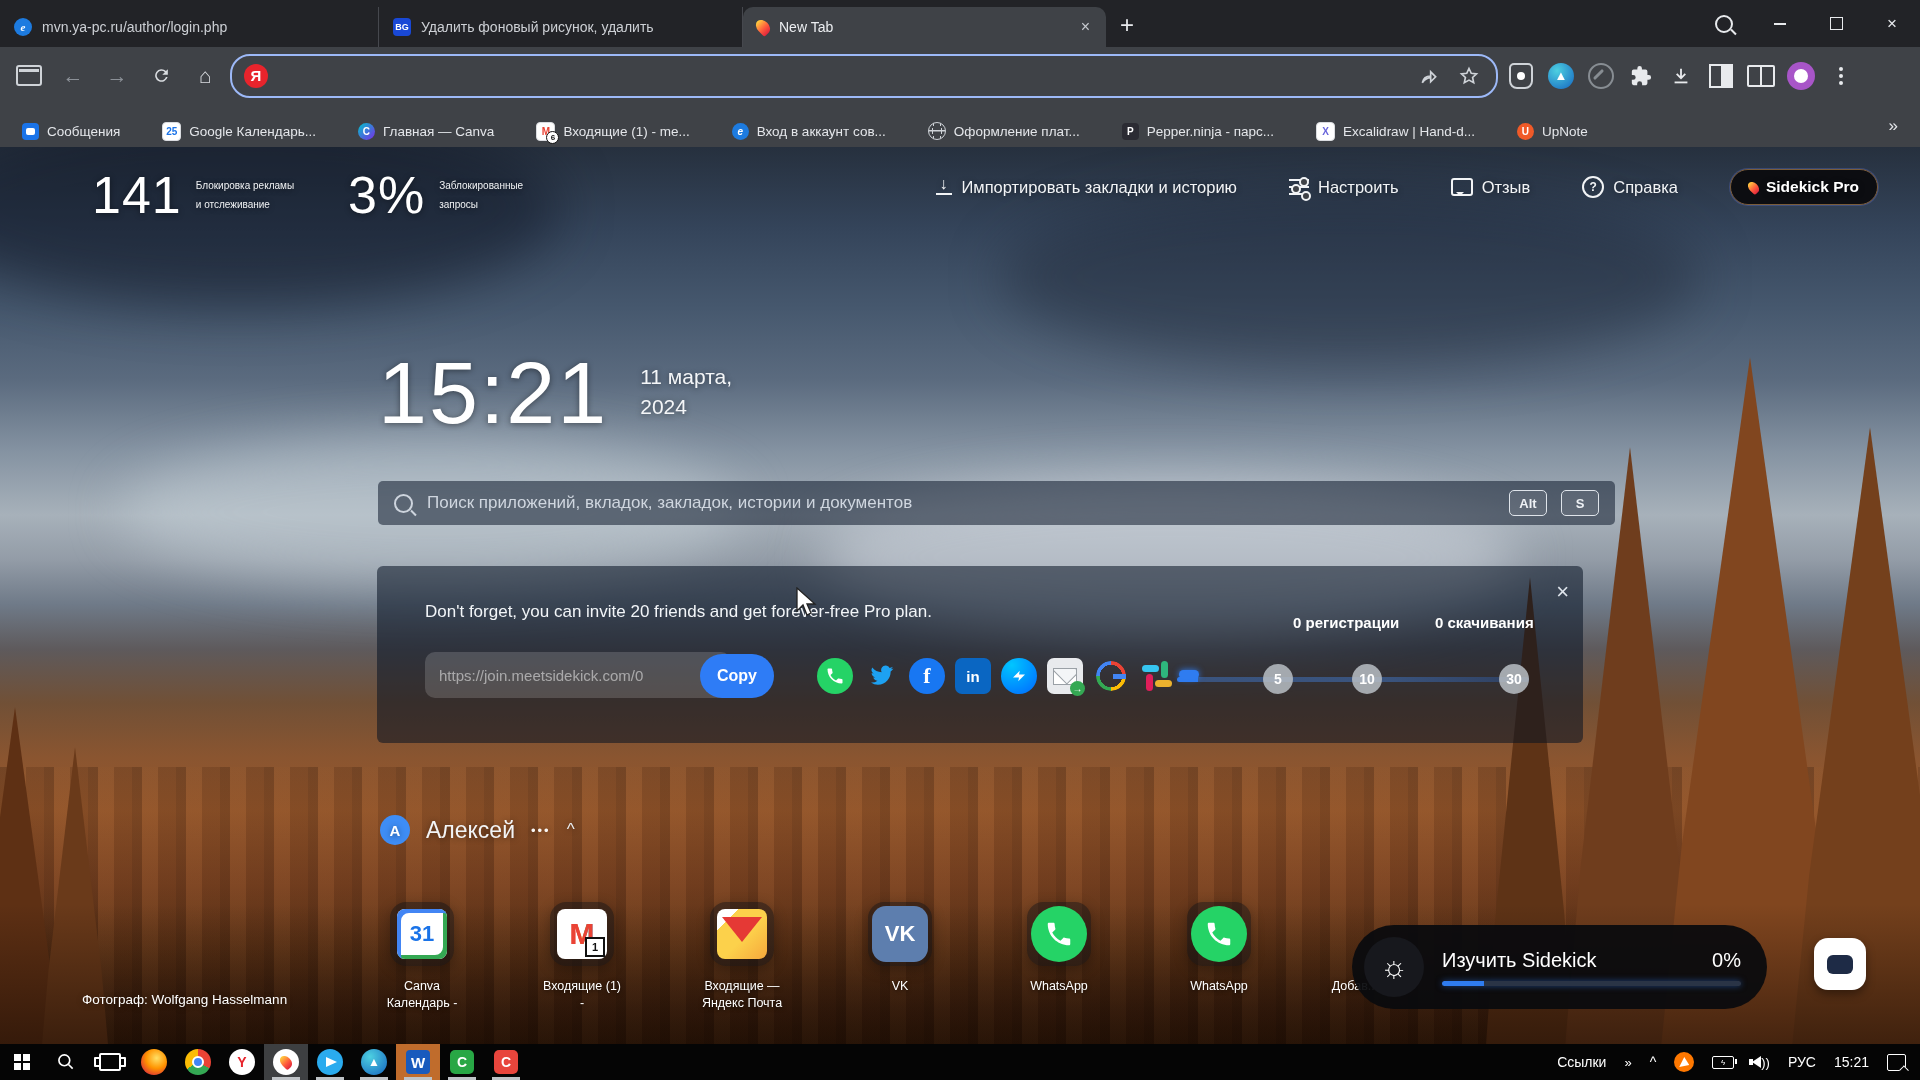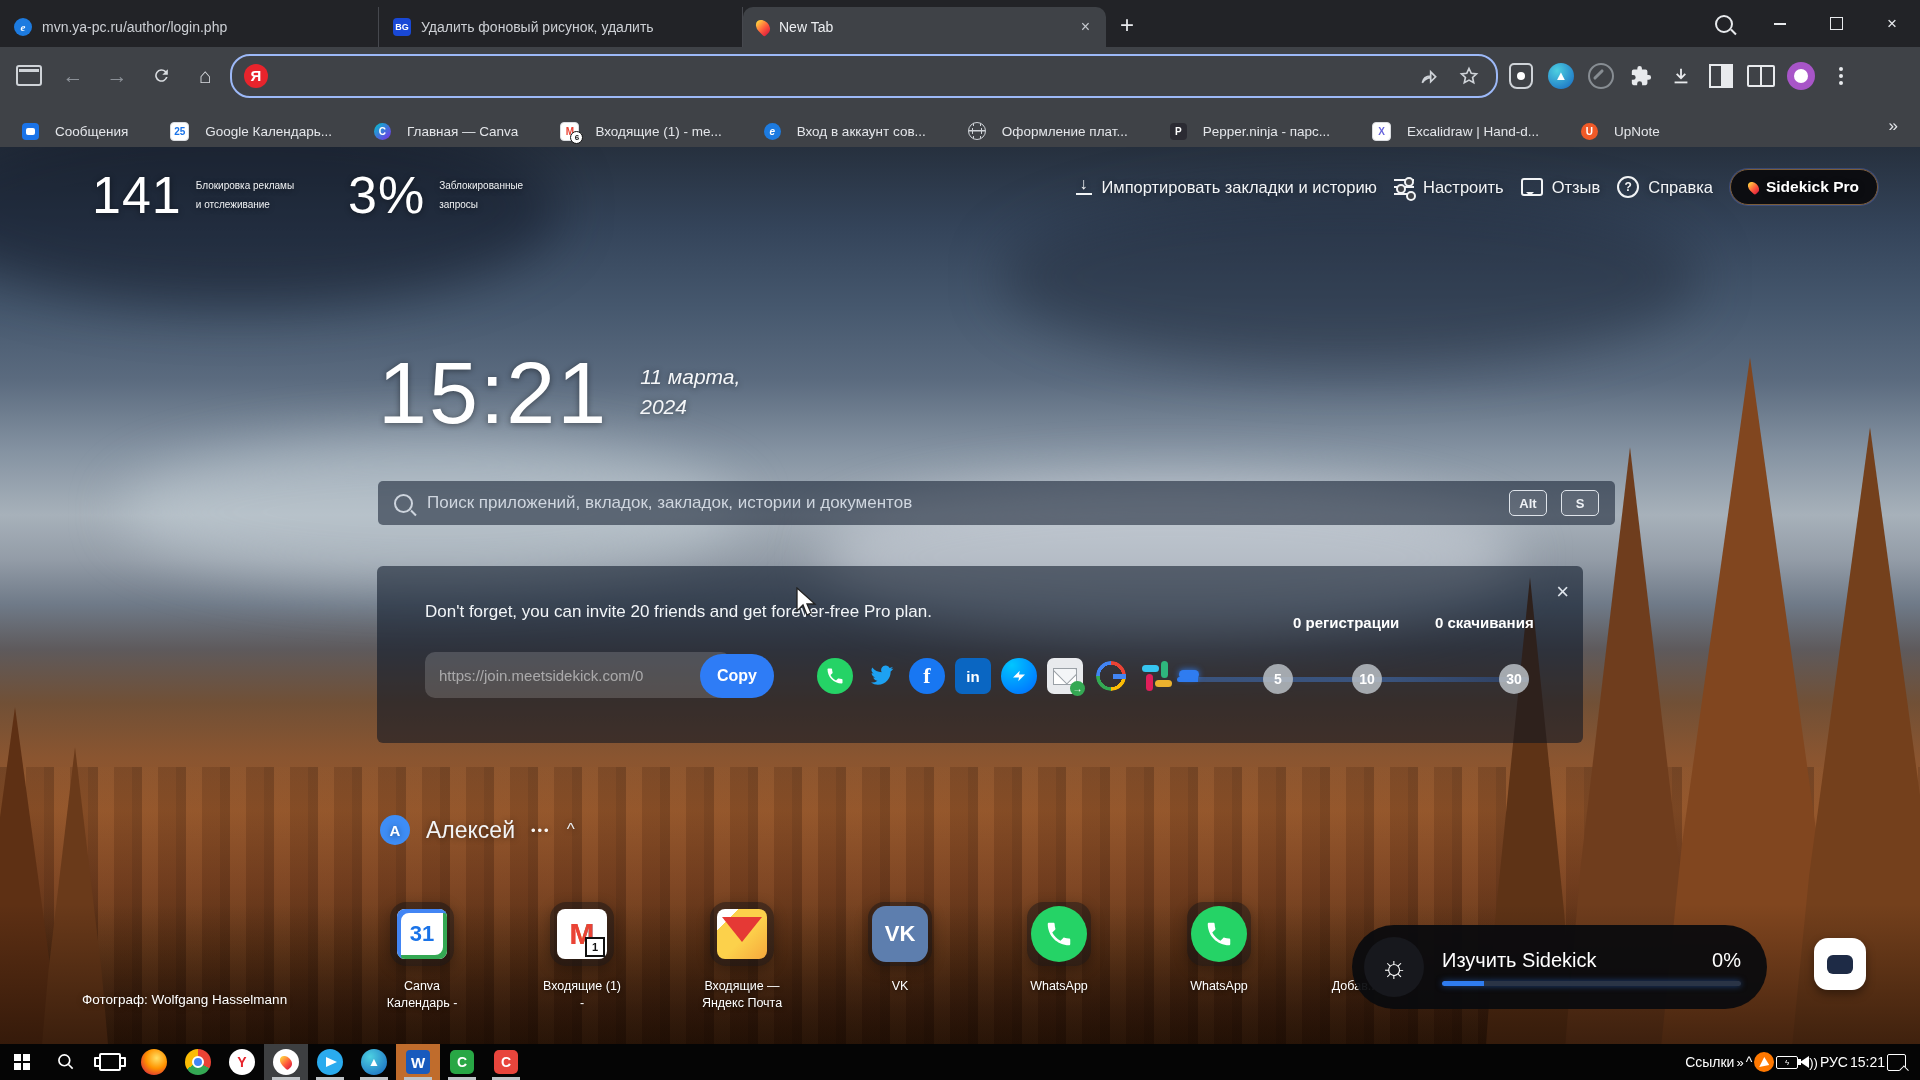--- a/index.html
+++ b/index.html
@@ -45,21 +45,21 @@
   .cols-ic{width:24px;height:18px;border:2px solid #e8eaed;border-radius:2px;display:flex;}
   .cols-ic i{flex:1;border-right:2px solid #e8eaed;}
   .cols-ic i:last-child{border-right:none;}
   .avatar-ext{width:28px;height:28px;border-radius:50%;background:#a855c8;display:flex;align-items:center;justify-content:center;}
   .avatar-ext i{width:14px;height:14px;border-radius:50%;background:#fff;}
   .kebab{display:flex;flex-direction:column;gap:3px;}
   .kebab i{width:4px;height:4px;border-radius:50%;background:#e8eaed;}
 
   
   .bookbar{position:absolute;top:104px;left:0;right:0;height:43px;background:#3f4247;display:flex;align-items:center;padding:0 22px;gap:42px;box-shadow:0 1px 0 rgba(0,0,0,.35);}
-  .bm{display:flex;align-items:center;gap:16px;color:#e4e6ea;font-size:13.5px;white-space:nowrap;margin-top:11px;}
+  .bm{display:flex;align-items:center;gap:8px;color:#e4e6ea;font-size:13.5px;white-space:nowrap;margin-top:11px;}
   .bm-ic{width:17px;height:17px;border-radius:4px;display:flex;align-items:center;justify-content:center;font-size:10px;font-weight:bold;color:#fff;position:relative;flex:0 0 auto;}
   .bm-overflow{margin-left:auto;color:#e4e6ea;font-size:17px;}
   .globe-ic{width:16px;height:16px;border:1.7px solid #cfd3d8;border-radius:50%;background:
       linear-gradient(#cfd3d8,#cfd3d8) center/100% 1.5px no-repeat,
       radial-gradient(ellipse 40% 100% at center,transparent 62%,#cfd3d8 63% 72%,transparent 73%);}
   .badge-corner{position:absolute;right:-5px;bottom:-4px;width:11px;height:11px;border-radius:50%;background:#fff;color:#111;font-size:8px;font-weight:bold;display:flex;align-items:center;justify-content:center;border:1px solid #111;}
 
   
   .content{position:absolute;top:147px;left:0;right:0;bottom:36px;overflow:hidden;
     background:linear-gradient(180deg,#26303e 0%,#34445a 9%,#46586e 18%,#5b6b7f 26%,#8593a2 34%,#a7b1ba 41%,#939ca7 46%,#6f7a88 51%,#5e5a5c 56%,#715036 62%,#8a5530 68%,#95572c 74%,#7c4423 82%,#5c3317 90%,#3f2210 96%,#2f1808 100%);}
@@ -80,41 +80,41 @@
   .darken-bottom{position:absolute;left:0;right:0;bottom:0;height:140px;background:linear-gradient(180deg,transparent,rgba(20,8,2,.55));}
 
   .txtshadow{text-shadow:0 1px 6px rgba(0,0,0,.45);}
 
   
   .stat{position:absolute;display:flex;align-items:center;gap:14px;color:#fff;}
   .stat .val{font-size:52px;font-weight:300;letter-spacing:1px;}
   .stat .lbl{font-size:10px;line-height:19px;color:#f0f2f4;}
 
   
-  .nt-actions{position:absolute;top:22px;right:42px;display:flex;align-items:center;gap:17px;color:#f2f4f6;font-size:16.5px;}
+  .nt-actions{position:absolute;top:22px;right:42px;display:flex;align-items:center;gap:52px;color:#f2f4f6;font-size:16.5px;}
   .nt-act{display:flex;align-items:center;gap:9px;}
   .dl-ic{width:16px;height:16px;position:relative;}
   .dl-ic::before{content:"↓";position:absolute;left:3px;top:-4px;font-size:16px;}
   .dl-ic::after{content:"";position:absolute;left:0;bottom:0;width:16px;height:2px;background:#f2f4f6;}
   .sliders{width:20px;height:16px;display:flex;flex-direction:column;justify-content:space-between;}
   .sliders i{height:2px;background:#f2f4f6;position:relative;}
   .sliders i::after{content:"";position:absolute;top:-2.5px;width:6px;height:6px;border-radius:50%;background:#3f4247;border:2px solid #f2f4f6;}
   .sliders i:nth-child(1)::after{left:10px;}
   .sliders i:nth-child(2)::after{left:2px;}
   .sliders i:nth-child(3)::after{left:12px;}
   .comment-ic{width:18px;height:14px;border:2px solid #f2f4f6;border-radius:3px;position:relative;}
   .comment-ic::after{content:"";position:absolute;left:3px;bottom:-6px;border:4px solid transparent;border-top-color:#f2f4f6;}
   .q-ic{width:18px;height:18px;border:2px solid #f2f4f6;border-radius:50%;display:flex;align-items:center;justify-content:center;font-size:12px;font-weight:bold;}
   .pro-btn{display:flex;align-items:center;gap:8px;background:#0c0d11;border:1px solid #7a5c3a;box-shadow:0 0 0 1px rgba(90,110,200,.35);border-radius:20px;padding:8px 18px;font-weight:bold;font-size:15.5px;color:#fff;}
   .pro-btn .flame{width:9px;height:13px;}
 
   
   .clock{position:absolute;left:378px;top:205px;display:flex;align-items:flex-start;gap:32px;color:#fff;}
   .clock .time{font-size:88px;font-weight:300;letter-spacing:2px;line-height:82px;}
-  .clock .date{font-size:21px;line-height:30px;margin-top:10px;color:#f4f6f8;font-style:italic;}
+  .clock .date{font-size:21px;line-height:30px;margin-top:10px;color:#f4f6f8;}
 
   
   .nt-search{position:absolute;left:378px;top:334px;width:1205px;height:44px;background:rgba(16,28,46,.55);border-radius:5px;display:flex;align-items:center;padding:0 16px;gap:14px;}
   .nt-search .mag2{width:15px;height:15px;border:2px solid #cdd4dd;border-radius:50%;position:relative;flex:0 0 auto;}
   .nt-search .mag2::after{content:"";position:absolute;width:7px;height:2px;background:#cdd4dd;transform:rotate(45deg);right:-6px;bottom:-3px;}
   .nt-search .ph{color:#cfd6df;font-size:17px;flex:1;}
   .keycap{min-width:24px;height:24px;border:1.6px solid #dfe4ea;border-radius:5px;color:#eef1f5;font-size:13px;font-weight:bold;display:flex;align-items:center;justify-content:center;padding:0 6px;background:rgba(255,255,255,.08);}
 
   
   .invite{position:absolute;left:377px;top:419px;width:1206px;height:177px;background:rgba(8,18,34,.55);border-radius:6px;}
@@ -205,21 +205,21 @@
   .ybr{background:#fff;color:#e8242c;}
   .skd{background:#fff;position:relative;}
   .tile-sq{width:24px;height:24px;border-radius:5px;display:flex;align-items:center;justify-content:center;color:#fff;font-weight:bold;font-size:14px;}
   .tg{background:#2aabee;border-radius:50%;}
   .tg i{width:0;height:0;border-left:11px solid #fff;border-top:5px solid transparent;border-bottom:5px solid transparent;margin-left:3px;}
   .nav-app{background:radial-gradient(circle at 35% 30%,#4dd0e1,#1565c0);border-radius:50%;color:#fff;font-size:12px;}
   .word{background:#185abd;border-radius:4px;font-size:15px;}
   .cgrn{background:#28a745;}
   .cred{background:#e8453c;}
 
-  .tray{margin-left:auto;display:flex;align-items:center;gap:2px;padding-right:14px;color:#fff;font-size:14px;}
+  .tray{margin-left:auto;display:flex;align-items:center;gap:18px;padding-right:14px;color:#fff;font-size:14px;}
   .tray .chev{font-size:13px;}
   .avast{width:20px;height:20px;border-radius:50%;background:#ff7800;position:relative;}
   .avast::after{content:"";position:absolute;left:5px;top:5px;width:10px;height:10px;background:#fff;clip-path:polygon(0 100%,50% 0,100% 80%);}
   .battery{width:20px;height:11px;border:1.5px solid #fff;border-radius:2px;position:relative;display:flex;align-items:center;justify-content:center;color:#fff;font-size:8px;}
   .battery::after{content:"";position:absolute;right:-4px;top:2px;width:2px;height:5px;background:#fff;}
   .speaker{display:flex;align-items:center;color:#fff;font-size:13px;}
   .spk-body{width:0;height:0;border-right:9px solid #fff;border-top:6px solid transparent;border-bottom:6px solid transparent;position:relative;}
   .spk-body::after{content:"";position:absolute;right:-1px;top:-3px;width:4px;height:6px;background:#fff;}
   .notif{width:17px;height:15px;border:1.7px solid #fff;border-radius:2px;position:relative;}
   .notif::after{content:"";position:absolute;right:-1px;bottom:-1px;width:6px;height:6px;background:#050505;border-left:1.7px solid #fff;border-top:1.7px solid #fff;transform:rotate(45deg) translate(3px,1px);}

